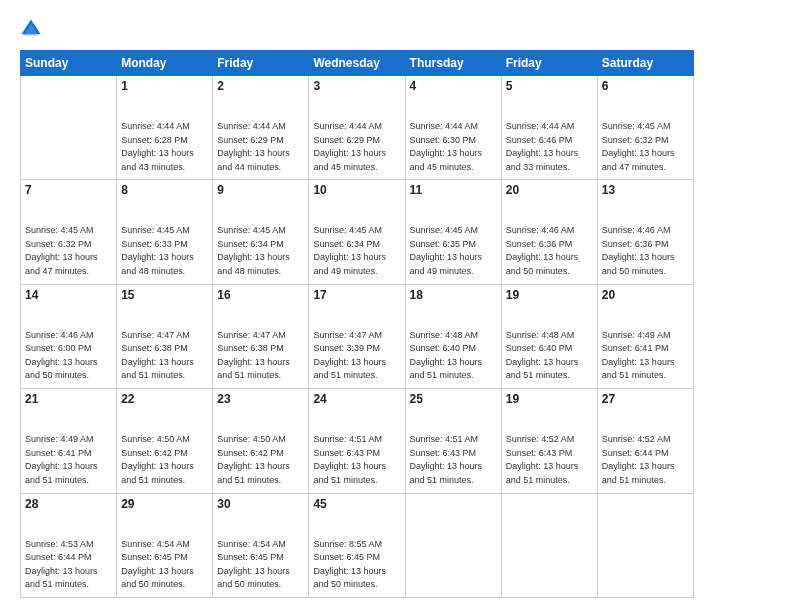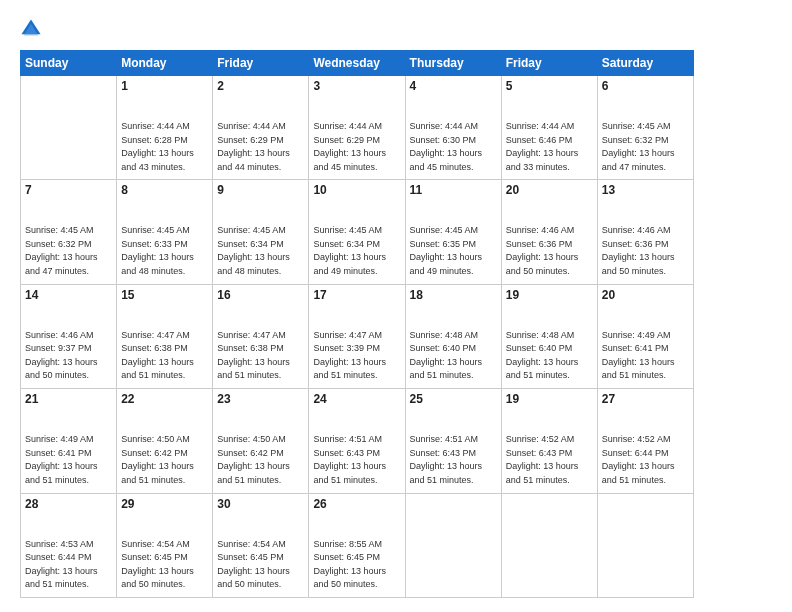--- a/index.html
+++ b/index.html
@@ -235,21 +235,21 @@
             <span>Sunset: 6:36 PM</span><br>
             <span>Daylight: 13 hours and 50 minutes.</span>
           </div>
           </td>
         </tr>
         <tr>
           <td>
             <span class="day-number">14</span>
           <div class="sun-info">
             <span>Sunrise: 4:46 AM</span><br>
-            <span>Sunset: 9:37 PM</span><br>
+            <span>Sunset: 6:00 PM</span><br>
             <span>Daylight: 13 hours and 50 minutes.</span>
           </div>
           </td>
           <td>
             <span class="day-number">15</span>
           <div class="sun-info">
             <span>Sunrise: 4:47 AM</span><br>
             <span>Sunset: 6:38 PM</span><br>
             <span>Daylight: 13 hours and 51 minutes.</span>
           </div>
@@ -372,21 +372,21 @@
           </td>
           <td>
             <span class="day-number">30</span>
           <div class="sun-info">
             <span>Sunrise: 4:54 AM</span><br>
             <span>Sunset: 6:45 PM</span><br>
             <span>Daylight: 13 hours and 50 minutes.</span>
           </div>
           </td>
           <td>
-            <span class="day-number">26</span>
+            <span class="day-number">45</span>
           <div class="sun-info">
             <span>Sunrise: 8:55 AM</span><br>
             <span>Sunset: 6:45 PM</span><br>
             <span>Daylight: 13 hours and 50 minutes.</span>
           </div>
           </td>
           <td class="empty-cell"></td>
           <td class="empty-cell"></td>
           <td class="empty-cell"></td>
         </tr>

